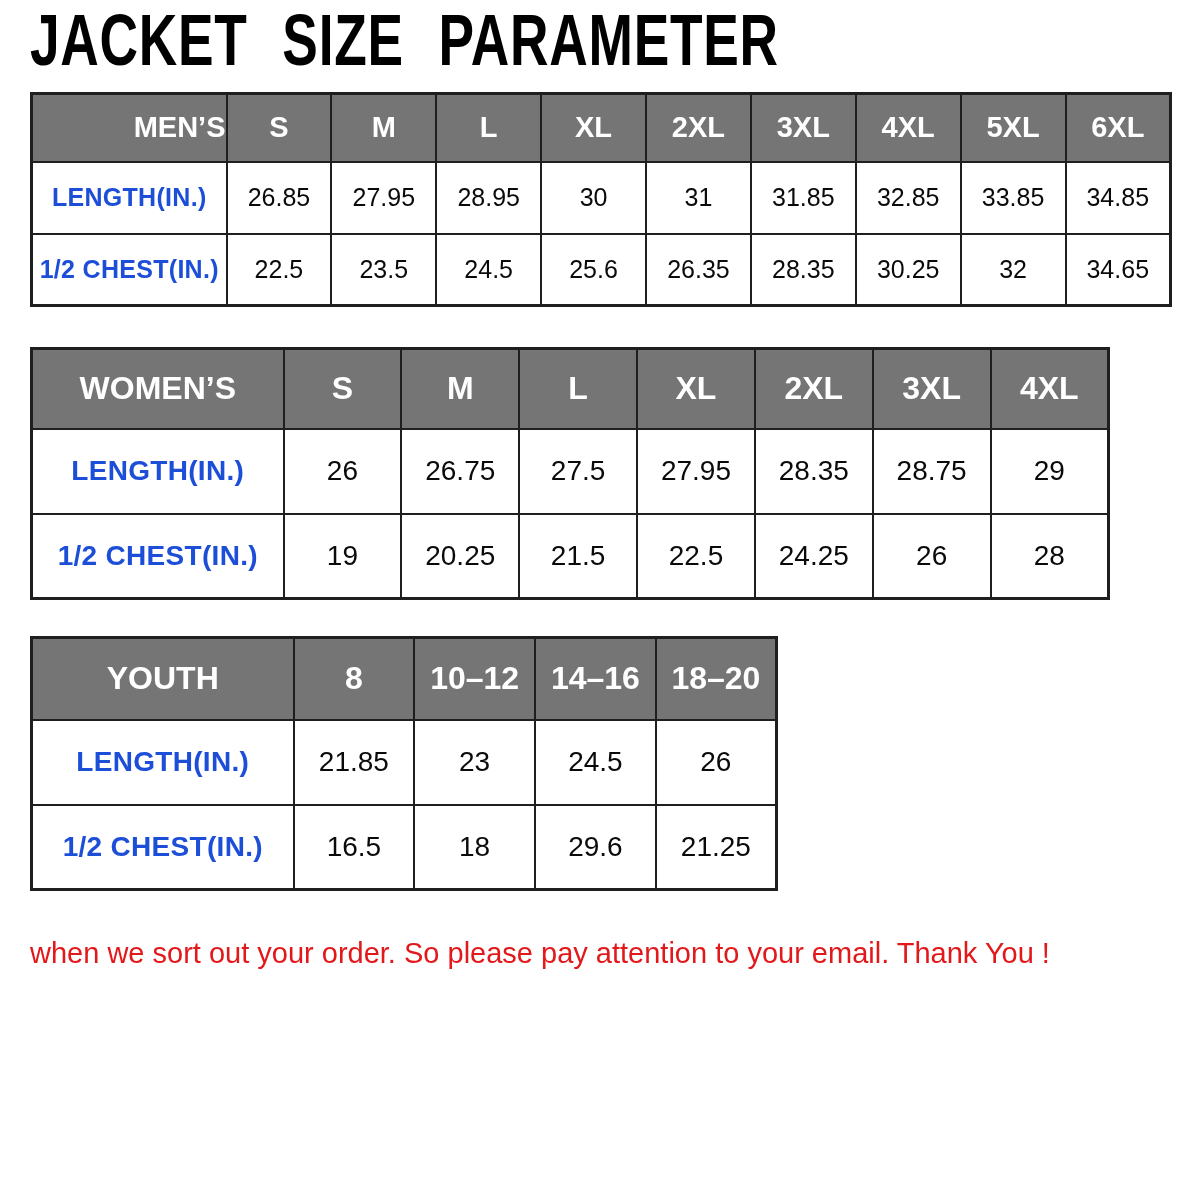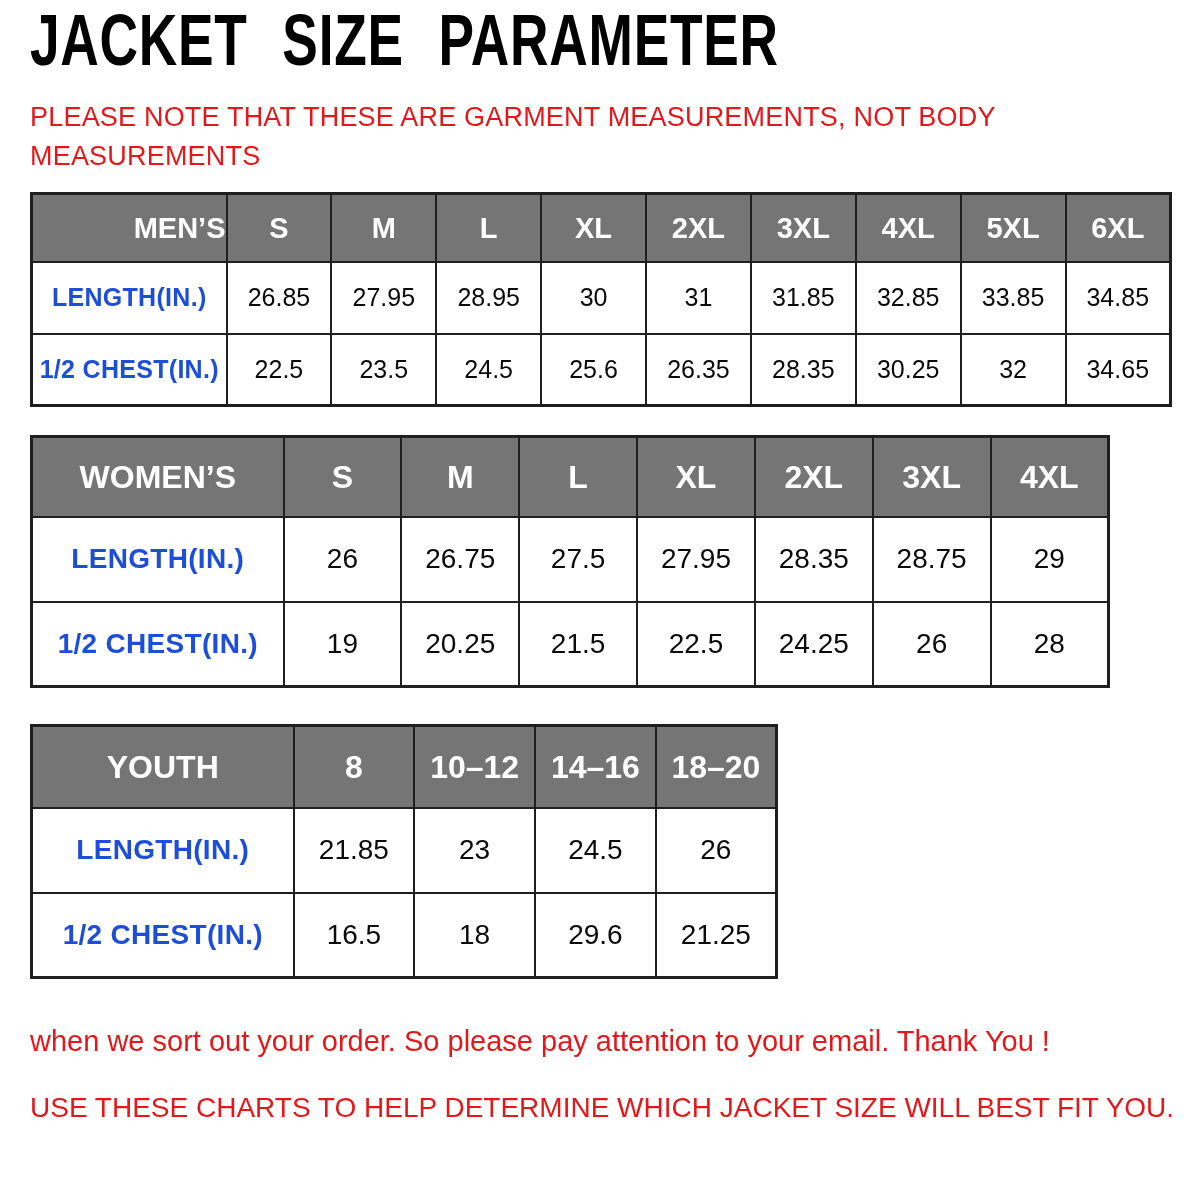--- a/index.html
+++ b/index.html
@@ -72,21 +72,21 @@
   
   .tbl-men { width: 1142px; margin-top: 16px; }
   .tbl-men thead tr { height: 68px; }
   .tbl-men tbody tr { height: 72px; }
   .tbl-men thead th:first-child { width: 195px; text-align: right; }
   .tbl-men thead th { font-size: 29px; }
   .tbl-men tbody th { font-size: 25px; letter-spacing: 0.3px; }
   .tbl-men td { font-size: 25px; }
 
   
-  .tbl-women { width: 1080px; margin-top: 28px; }
+  .tbl-women { width: 1080px; margin-top: 40px; }
   .tbl-women thead tr { height: 80px; }
   .tbl-women tbody tr { height: 85px; }
   .tbl-women thead th:first-child { width: 252px; }
   .tbl-women thead th { font-size: 32px; }
   .tbl-women tbody th { font-size: 28px; letter-spacing: 0.3px; }
   .tbl-women td { font-size: 28px; }
 
   
   .tbl-youth { width: 748px; margin-top: 36px; }
   .tbl-youth thead tr { height: 82px; }
@@ -113,24 +113,20 @@
     white-space: nowrap;
   }
 </style>
 </head>
 <body>
 
 <div class="page">
 
   <h1 class="title">JACKET SIZE PARAMETER</h1>
 
-  <p class="note">
-    <span class="line">PLEASE NOTE THAT THESE ARE GARMENT MEASUREMENTS, NOT BODY</span>
-    <span class="line">MEASUREMENTS</span>
-  </p>
 
   <table class="tbl tbl-men">
     <thead>
         <tr>
           <th>MEN’S</th>
           <th>S</th>
           <th>M</th>
           <th>L</th>
           <th>XL</th>
           <th>2XL</th>
@@ -230,15 +226,14 @@
           <td>29.6</td>
           <td>21.25</td>
         </tr>
       </tbody>
   </table>
 
   <p class="footer-note">
     <span class="line">when we sort out your order. So please pay attention to your email. Thank You !</span>
   </p>
 
-  <p class="usage-note">USE THESE CHARTS TO HELP DETERMINE WHICH JACKET SIZE WILL BEST FIT YOU.</p>
 
 </div>
 
 </body></html>

